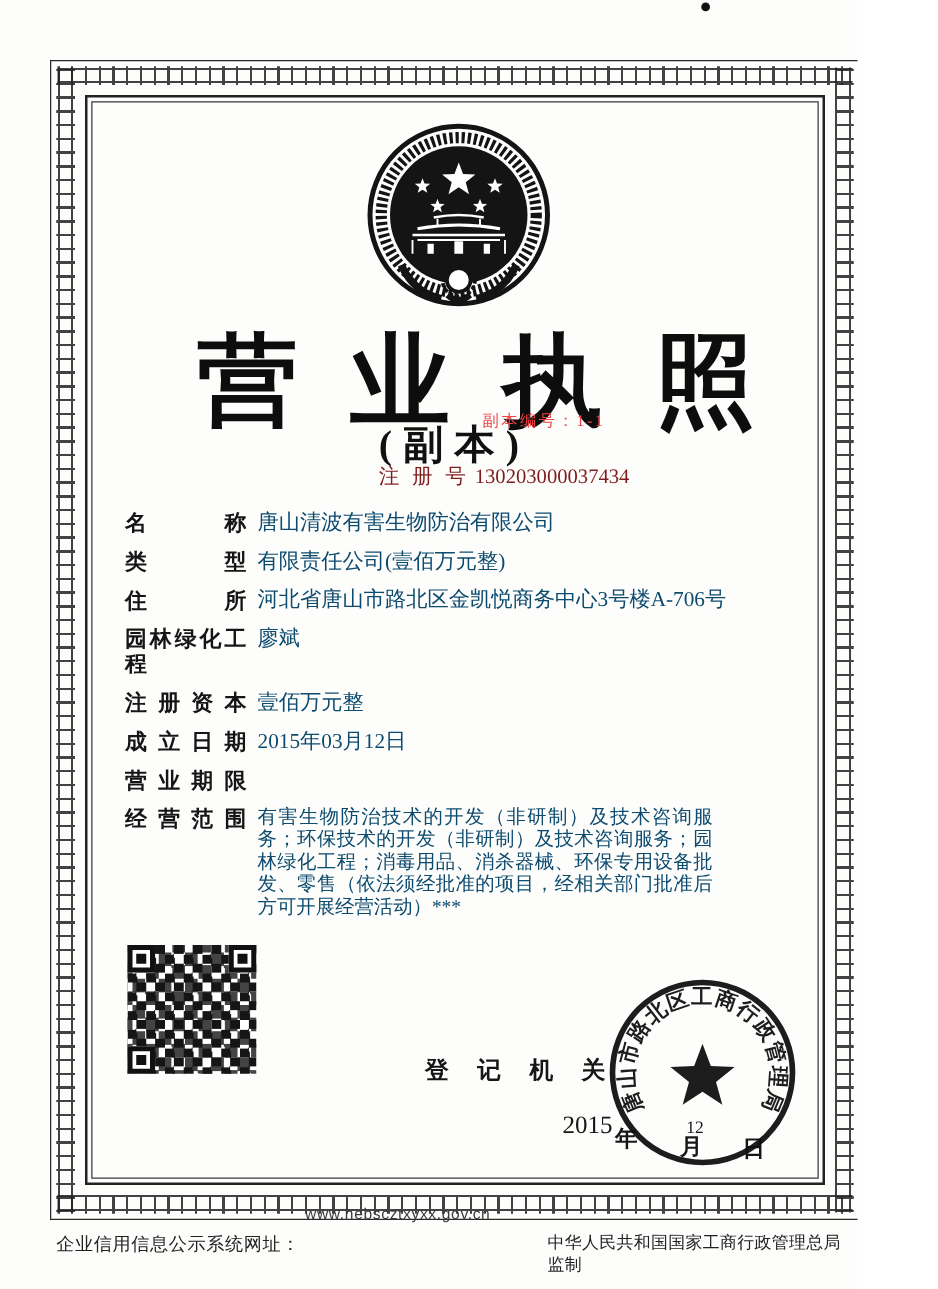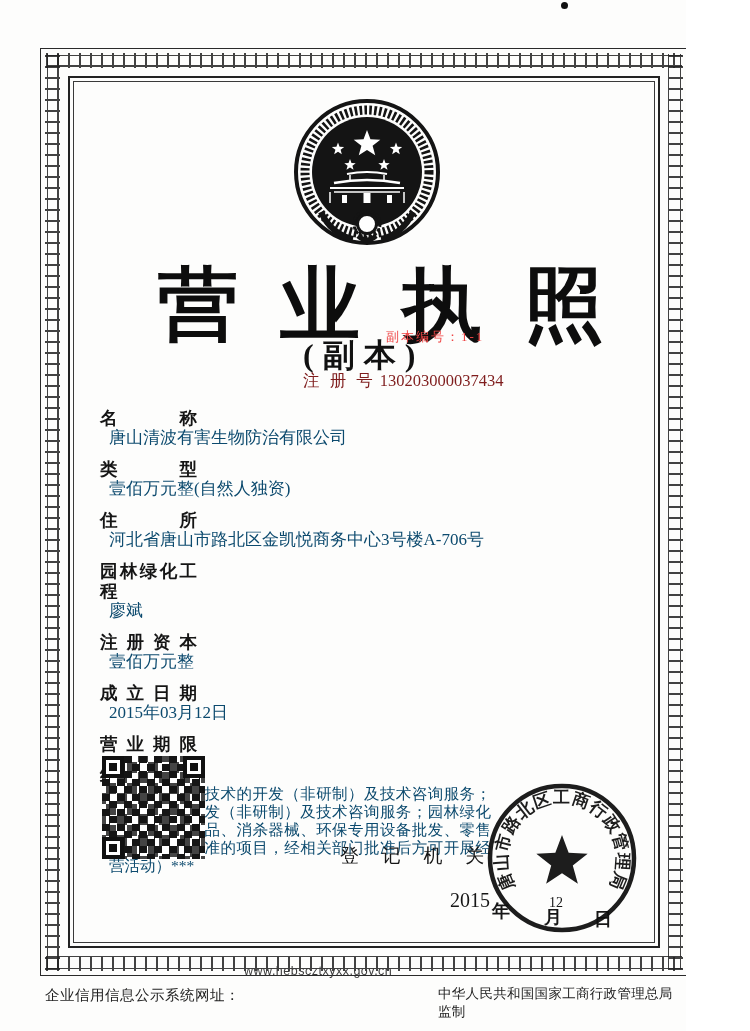--- a/index.html
+++ b/index.html
@@ -40,38 +40,38 @@
 
   
   .title{position:absolute;left:158px;top:252px;font-size:80px;font-weight:900;letter-spacing:42px;white-space:nowrap;color:#0d0d0d;font-family:"Liberation Serif",serif;}
   .copy-note{position:absolute;left:386px;top:328px;font-size:13px;letter-spacing:2px;color:#ef4444;}
   .subtitle{position:absolute;left:303px;top:334px;font-size:32px;font-weight:bold;letter-spacing:9px;color:#111;text-align:right;}
   .regline{position:absolute;left:303px;top:370px;font-size:16.5px;color:#7f1d1d;white-space:nowrap;}
   .regline .reg-label{letter-spacing:3px;margin-right:4px;}
 
   
   .fields{position:absolute;left:100px;top:408px;width:470px;}
-  .row{display:flex;margin-bottom:11px;line-height:20px;flex-direction:column;}
+  .row{display:flex;margin-bottom:11px;line-height:20px;}
   .flabel{display:block;width:97px;min-width:97px;font-size:17.5px;font-weight:bold;text-align:justify;text-align-last:justify;letter-spacing:0;color:#151515;}
   .fvalue{display:block;margin-left:9px;font-size:17px;color:#0c4a6e;white-space:nowrap;}
   .row-scope .fvalue{white-space:normal;width:382px;font-size:15.5px;line-height:18px;text-align:justify;}
 
   
   .qr{position:absolute;left:102px;top:756px;width:103px;height:103px;background:
       repeating-conic-gradient(#151515 0% 25%, #fff 0% 50%) 0 0/15px 15px,
       #fff;}
   .qr .overlay{position:absolute;inset:0;background:repeating-conic-gradient(transparent 0% 25%, #151515 0% 50%) 4px 6px/21px 21px;opacity:.8;}
   .finder{position:absolute;width:22px;height:22px;border:4px solid #111;background:#fff;box-sizing:border-box;}
   .finder::after{content:"";position:absolute;left:3px;top:3px;width:8px;height:8px;background:#111;}
   .finder.tl{left:0;top:0;}
   .finder.tr{right:0;top:0;}
   .finder.bl{left:0;bottom:0;}
 
   
-  .registrar-label{position:absolute;left:340px;top:843px;font-size:19px;font-weight:400;letter-spacing:9px;color:#161616;white-space:nowrap;}
+  .registrar-label{position:absolute;left:340px;top:843px;font-size:19px;font-weight:700;letter-spacing:9px;color:#161616;white-space:nowrap;}
   .seal{position:absolute;left:477px;top:773px;width:170px;height:170px;z-index:5;opacity:.93;}
   .date-part{position:absolute;color:#161616;white-space:nowrap;}
   .d-year{left:450px;top:889px;font-size:20px;}
   .d-yearchar{left:492px;top:899px;font-size:18px;font-weight:600;}
   .d-month{left:549px;top:885px;font-size:14px;margin-top:10px;}
   .d-monthchar{left:544px;top:905px;font-size:18px;font-weight:600;}
   .d-daychar{left:594px;top:907px;font-size:18px;font-weight:600;}
 
   
   .url{position:absolute;left:204px;top:964px;font-size:12.5px;color:#3c3c3c;font-family:"Liberation Sans",sans-serif;letter-spacing:.5px;z-index:6;margin-left:40px;}
@@ -139,21 +139,21 @@
       <span class="reg-label">注 册 号</span><span>130203000037434</span>
     </div>
 
     <div class="fields">
       <div class="row">
         <span class="flabel">名称</span>
         <span class="fvalue">唐山清波有害生物防治有限公司</span>
       </div>
       <div class="row">
         <span class="flabel">类型</span>
-        <span class="fvalue">壹佰万元整(自然人独资)</span>
+        <span class="fvalue">有限责任公司(壹佰万元整)</span>
       </div>
       <div class="row">
         <span class="flabel">住所</span>
         <span class="fvalue">河北省唐山市路北区金凯悦商务中心3号楼A-706号</span>
       </div>
       <div class="row">
         <span class="flabel">园林绿化工程</span>
         <span class="fvalue">廖斌</span>
       </div>
       <div class="row">

